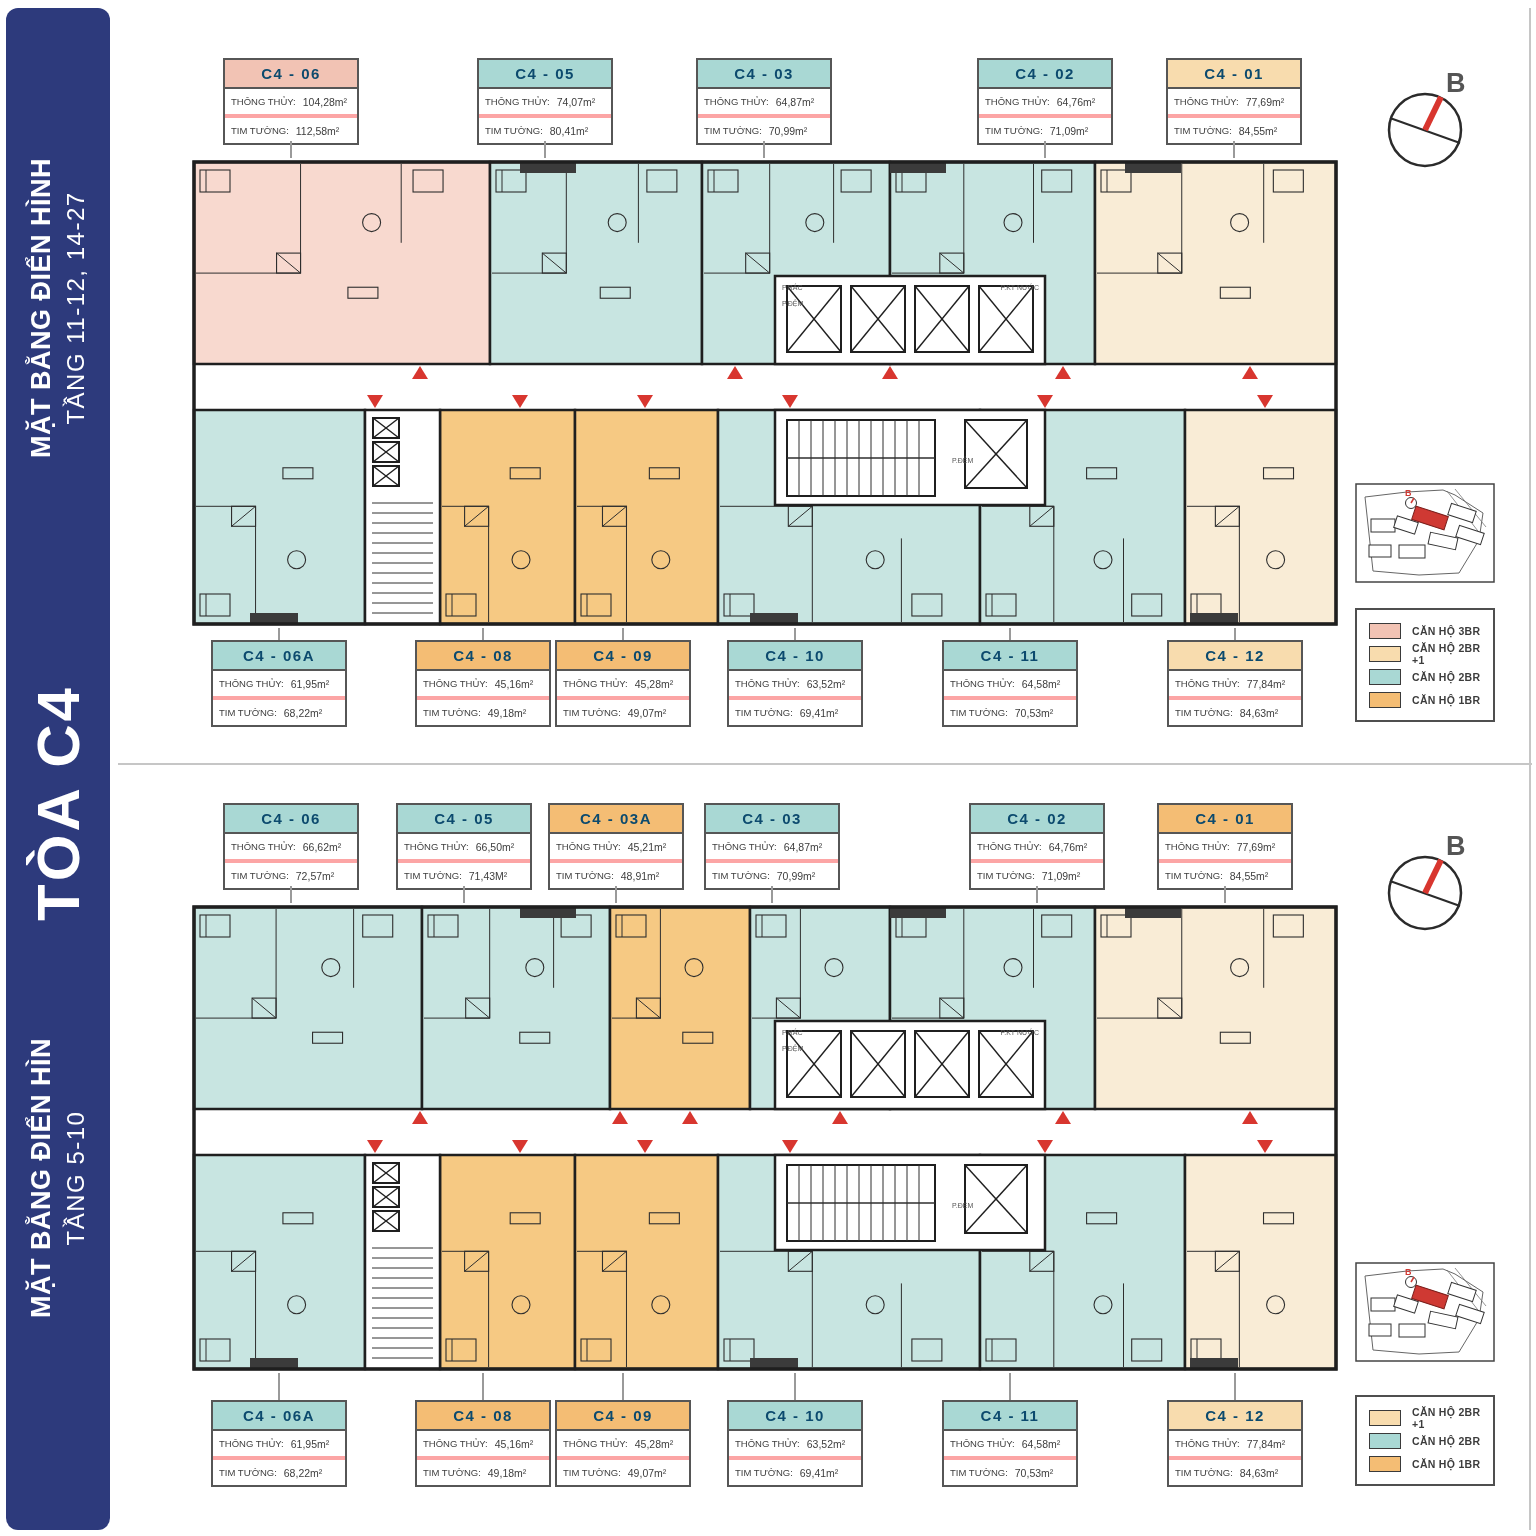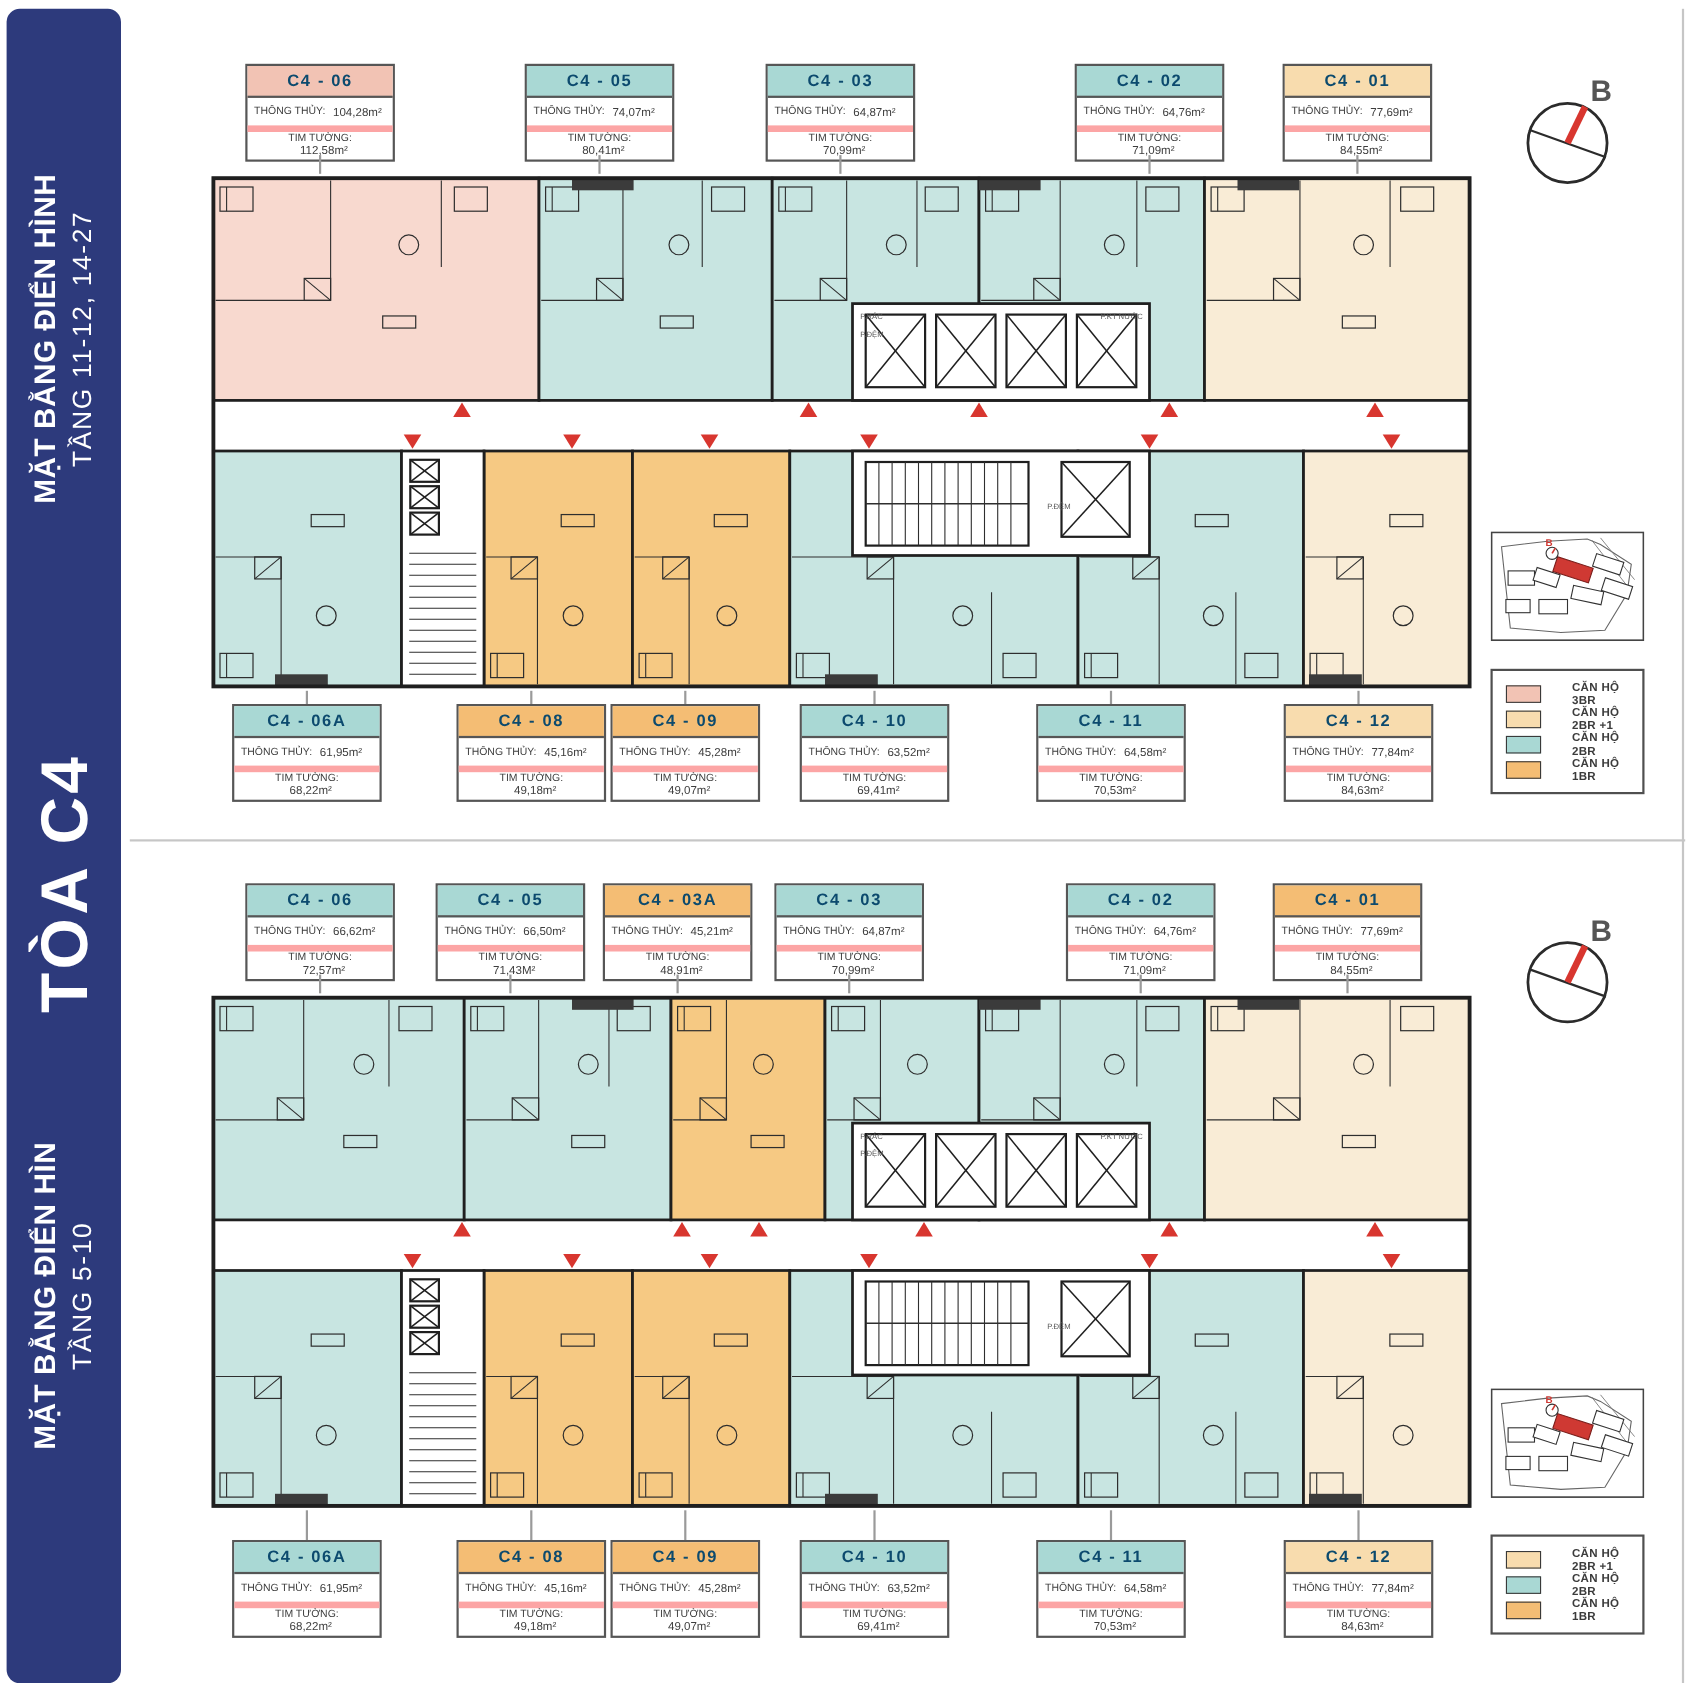--- a/index.html
+++ b/index.html
@@ -16,28 +16,28 @@
   .tower{font-weight:bold;font-size:60px;letter-spacing:3px;}
   .divider-h{position:absolute;left:118px;top:763px;width:1414px;height:2px;background:#c6c6c6;}
   .divider-v{position:absolute;left:1529px;top:8px;width:2px;height:1522px;background:#c6c6c6;}
   .plan-section{position:absolute;left:115px;width:1421px;height:765px;}
   #section-0{top:0;}
   #section-1{top:768px;}
   .unit-card{position:absolute;width:136px;background:#fff;border:2px solid #565656;box-sizing:border-box;}
   .uc-head{height:27px;display:flex;align-items:center;justify-content:center;font-weight:bold;
            font-size:15px;color:#0c4a6e;border-bottom:2px solid #565656;letter-spacing:1.5px;}
   .uc-row{height:25px;display:flex;align-items:center;padding:0 6px;font-size:9.5px;color:#3d3d3d;}
-  .uc-row + .uc-row{border-top:6px solid #fca5a5;flex-direction:column;}
+  .uc-row + .uc-row{border-top:4px solid #fca5a5;}
   .uc-val{margin-left:7px;font-size:10.5px;}
   .leader{position:absolute;width:2px;background:#9a9a9a;}
   .legend-box{position:absolute;width:140px;background:#fff;border:2px solid #4f4f4f;box-sizing:border-box;
               padding:9px 0 9px 12px;}
   .legend-row{display:flex;align-items:center;height:23px;}
   .legend-swatch{width:32px;height:16px;border:1.5px solid #3a3a3a;box-sizing:border-box;flex:none;}
-  .legend-label{margin-left:28px;font-size:10.5px;color:#3c3c3c;font-weight:bold;letter-spacing:.3px;}
+  .legend-label{margin-left:11px;font-size:10.5px;color:#3c3c3c;font-weight:bold;letter-spacing:.3px;}
   .abs{position:absolute;}
 </style>
 </head>
 <body>
 
 <div class="page">
 
   <aside class="sidebar">
     <div class="side-rot side-top">
       <div class="side-title">MẶT BẰNG ĐIỂN HÌNH</div>

